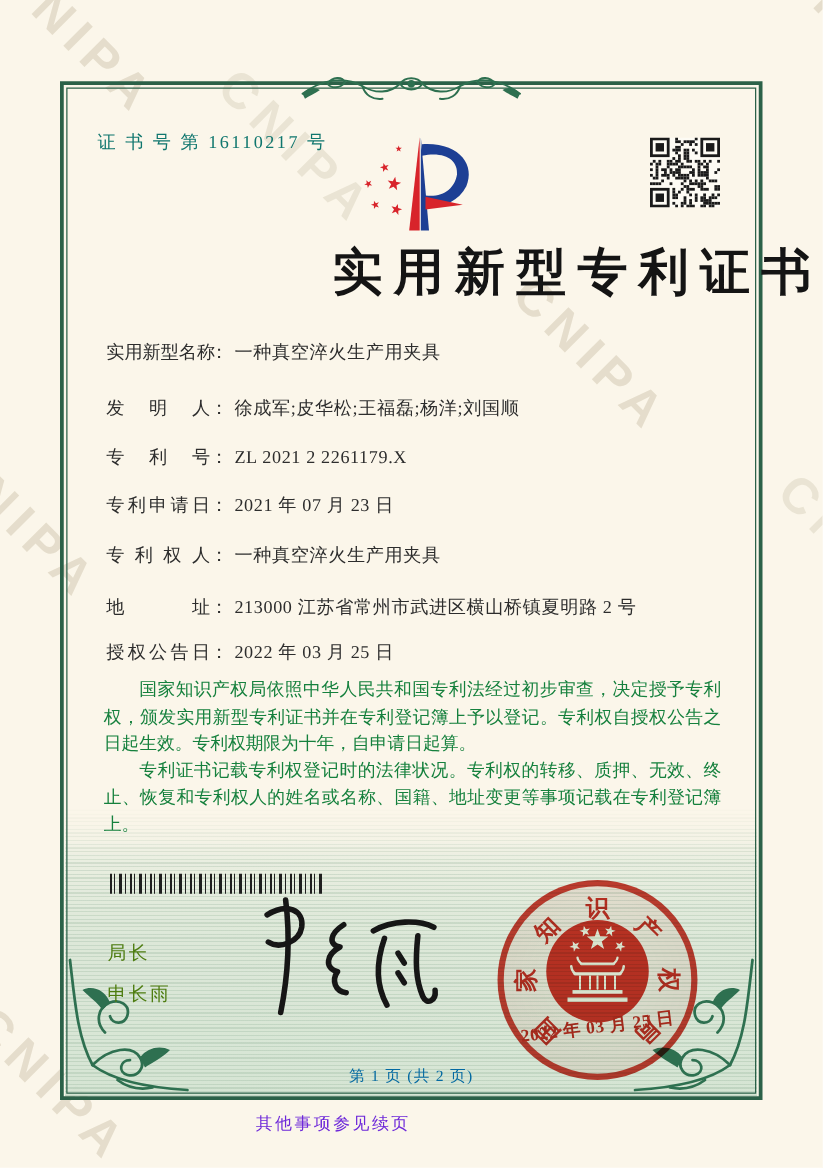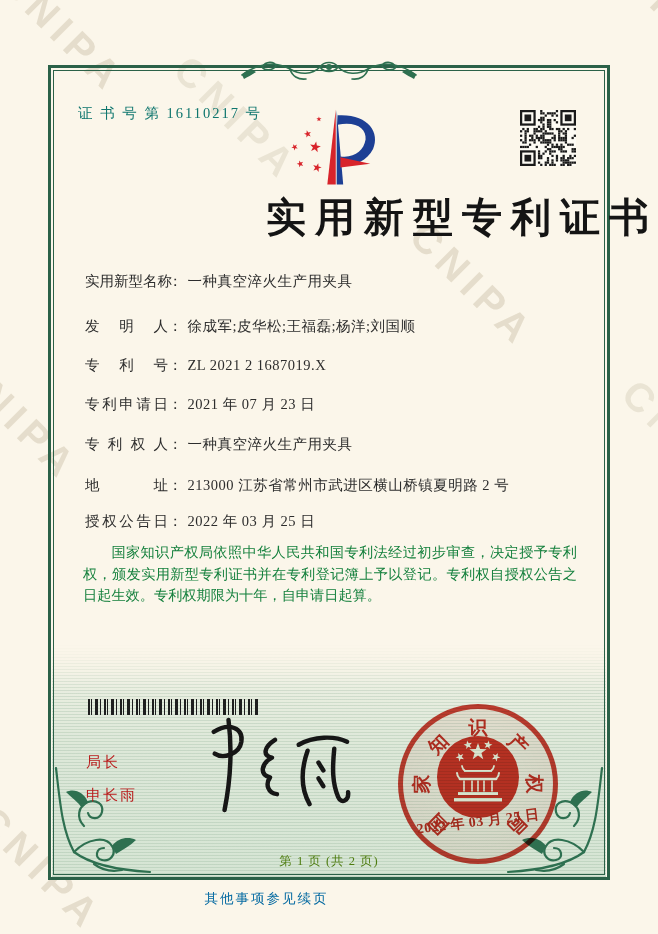--- a/index.html
+++ b/index.html
@@ -83,21 +83,21 @@
     position:absolute;z-index:4;left:88px;top:699px;width:172px;height:16px;
     background:repeating-linear-gradient(90deg,
       #1f1f1f 0 2px, transparent 2px 3px,
       #1f1f1f 3px 4px, transparent 4px 7px,
       #1f1f1f 7px 10px, transparent 10px 12px,
       #1f1f1f 12px 13px, transparent 13px 16px);
   }
   .officer-title,.officer-name{
     position:absolute;z-index:4;left:86px;
     font-family:"Liberation Sans","DejaVu Sans",sans-serif;
-    font-size:15px;color:#b91c1c;letter-spacing:2px;
+    font-size:15px;color:#4d7c0f;letter-spacing:2px;
   }
   .officer-title{top:753px;}
   .officer-name{top:786px;}
   .signature{position:absolute;z-index:5;left:188px;top:712px;width:168px;height:108px;}
 
   
   .seal{
     position:absolute;z-index:5;left:398px;top:704px;width:150px;height:150px;
     border:5px solid rgba(205,50,37,0.92);border-radius:50%;
     background:radial-gradient(circle, rgba(222,84,62,0.05), rgba(222,84,62,0.12));
@@ -118,25 +118,25 @@
   .emblem{position:absolute;left:31px;top:24px;width:88px;height:88px;}
   .seal-date{
     position:absolute;left:-12px;right:-12px;top:104px;text-align:center;
     font-size:14px;font-weight:bold;color:#c42f22;letter-spacing:0.5px;
     transform:rotate(-7deg);white-space:nowrap;
   }
 
   
   .page-number{
     position:absolute;z-index:4;left:48px;width:562px;top:853px;
-    text-align:center;font-size:12.5px;letter-spacing:1px;color:#4d7c0f;
+    text-align:center;font-size:12.5px;letter-spacing:1px;color:#0369a1;
   }
   .cont-note{
     position:absolute;z-index:4;left:0;width:533px;top:890px;
-    text-align:center;font-size:13.5px;letter-spacing:2px;color:#0369a1;
+    text-align:center;font-size:13.5px;letter-spacing:2px;color:#6d28d9;
   }
 </style>
 </head>
 <body>
 
 <span class="wm wm1">CNIPA</span>
 <span class="wm wm2">CNIPA</span>
 <span class="wm wm3">CNIPA</span>
 <span class="wm wm4">CNIPA</span>
 <span class="wm wm5">CNIPA</span>
@@ -425,37 +425,38 @@
 
 <h1 class="title">实用新型专利证书</h1>
 
 <div class="field r0">
   <span class="flabel">实用新型名称</span><span class="fcolon">：</span><span class="fvalue">一种真空淬火生产用夹具</span>
 </div>
 <div class="field r1">
   <span class="flabel">发明人</span><span class="fcolon">：</span><span class="fvalue">徐成军;皮华松;王福磊;杨洋;刘国顺</span>
 </div>
 <div class="field r2">
-  <span class="flabel">专利号</span><span class="fcolon">：</span><span class="fvalue">ZL 2021 2 1687019.X</span>
+  <span class="flabel">专利号</span><span class="fcolon">：</span><span class="fvalue">ZL 2021 2 2261179.X</span>
 </div>
 <div class="field r3">
   <span class="flabel">专利申请日</span><span class="fcolon">：</span><span class="fvalue">2021 年 07 月 23 日</span>
 </div>
 <div class="field r4">
   <span class="flabel">专利权人</span><span class="fcolon">：</span><span class="fvalue">一种真空淬火生产用夹具</span>
 </div>
 <div class="field r5">
   <span class="flabel">地址</span><span class="fcolon">：</span><span class="fvalue">213000 江苏省常州市武进区横山桥镇夏明路 2 号</span>
 </div>
 <div class="field r6">
   <span class="flabel">授权公告日</span><span class="fcolon">：</span><span class="fvalue">2022 年 03 月 25 日</span>
 </div>
 
 <div class="notice">
   <p>国家知识产权局依照中华人民共和国专利法经过初步审查，决定授予专利权，颁发实用新型专利证书并在专利登记簿上予以登记。专利权自授权公告之日起生效。专利权期限为十年，自申请日起算。</p>
+  <p>专利证书记载专利权登记时的法律状况。专利权的转移、质押、无效、终止、恢复和专利权人的姓名或名称、国籍、地址变更等事项记载在专利登记簿上。</p>
 </div>
 
 <div class="barcode"></div>
 <div class="officer-title">局长</div>
 <div class="officer-name">申长雨</div>
 
 <svg class="signature" viewBox="0 0 170 105">
   <g fill="none" stroke="#161616" stroke-width="4.5" stroke-linecap="round" stroke-linejoin="round">
     <path d="M26,18 C42,8 56,14 54,28 C52,40 36,46 27,40"></path>
     <path d="M41,6 C44,30 44,62 37,97"></path>

